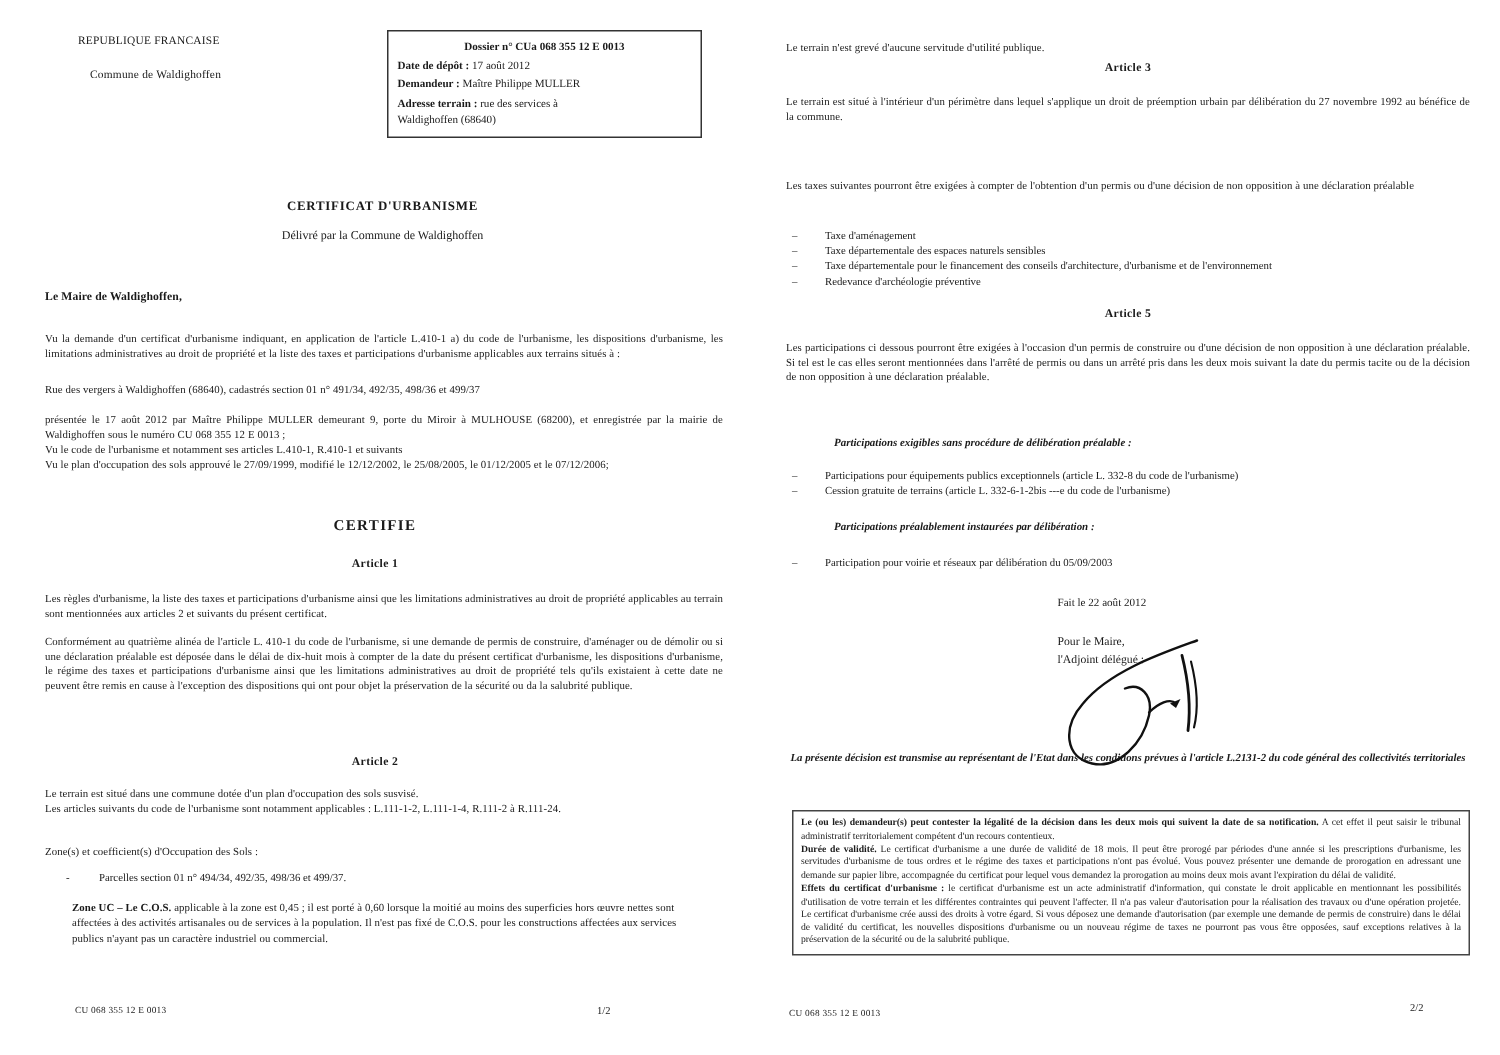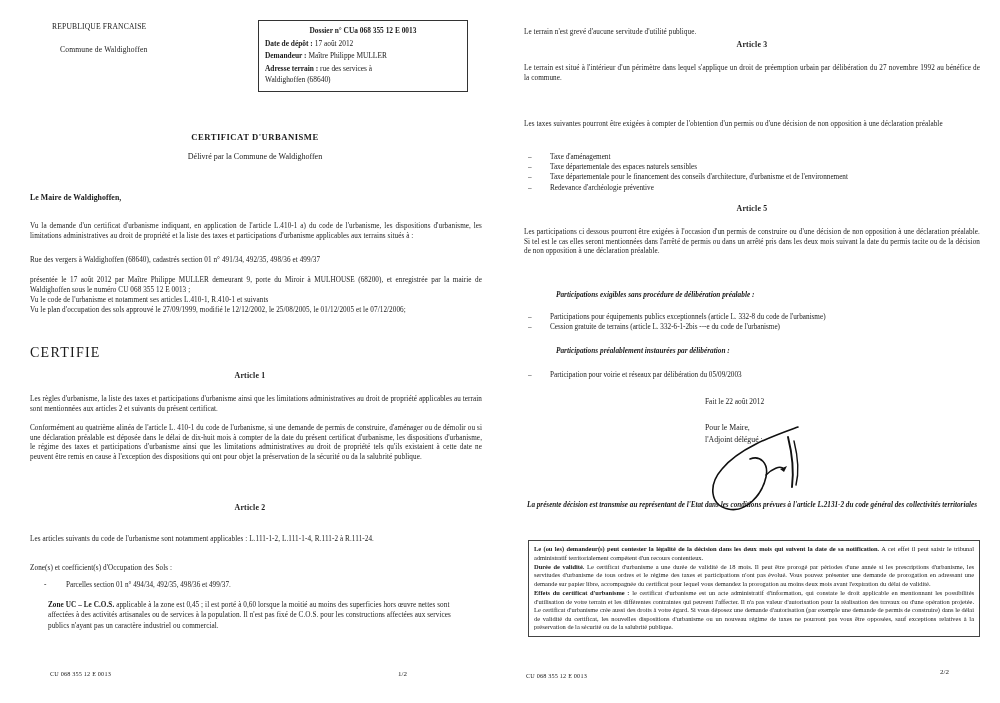--- a/index.html
+++ b/index.html
@@ -77,23 +77,23 @@
     font-size: 8px;
     text-align: center;
   }
   .art-head {
     font-size: 7.8px;
     font-weight: bold;
     text-align: center;
     letter-spacing: .03em;
   }
   .certifie {
-    font-size: 14px;
-    font-weight: normal;
-    text-align: left;
+    font-size: 10px;
+    font-weight: bold;
+    text-align: center;
     letter-spacing: .09em;
   }
 
   
   ul.dash {
     margin: 0;
     padding: 0;
     list-style: none;
   }
   ul.dash li {
@@ -196,20 +196,21 @@
     <div class="pad-l certifie" style="top:345px;left:30px;right:30px;">CERTIFIE</div>
 
     <div class="pad-l art-head" style="top:371px;left:30px;right:30px;">Article 1</div>
 
     <div class="pad-l t just" style="top:395px;left:30px;width:452px;">Les règles d'urbanisme, la liste des taxes et participations d'urbanisme ainsi que les limitations administratives au droit de propriété applicables au terrain sont mentionnées aux articles 2 et suivants du présent certificat.</div>
 
     <div class="pad-l t just" style="top:424px;left:30px;width:452px;">Conformément au quatrième alinéa de l'article L. 410-1 du code de l'urbanisme, si une demande de permis de construire, d'aménager ou de démolir ou si une déclaration préalable est déposée dans le délai de dix-huit mois à compter de la date du présent certificat d'urbanisme, les dispositions d'urbanisme, le régime des taxes et participations d'urbanisme ainsi que les limitations administratives au droit de propriété tels qu'ils existaient à cette date ne peuvent être remis en cause à l'exception des dispositions qui ont pour objet la préservation de la sécurité ou da la salubrité publique.</div>
 
     <div class="pad-l art-head" style="top:503px;left:30px;right:30px;">Article 2</div>
 
+    <div class="pad-l t" style="top:525px;left:30px;width:452px;">Le terrain est situé dans une commune dotée d'un plan d'occupation des sols susvisé.</div>
 
     <div class="pad-l t" style="top:535px;left:30px;width:452px;">Les articles suivants du code de l'urbanisme sont notamment applicables : L.111-1-2, L.111-1-4, R.111-2 à R.111-24.</div>
 
     <div class="pad-l t" style="top:564px;left:30px;width:452px;">Zone(s) et coefficient(s) d'Occupation des Sols :</div>
 
     <ul class="dash" style="position:absolute;top:580px;left:40px;width:440px;">
       <li>
         <span class="dash-mark">-</span>
         <span>Parcelles section 01 n° 494/34, 492/35, 498/36 et 499/37.</span>
       </li>

